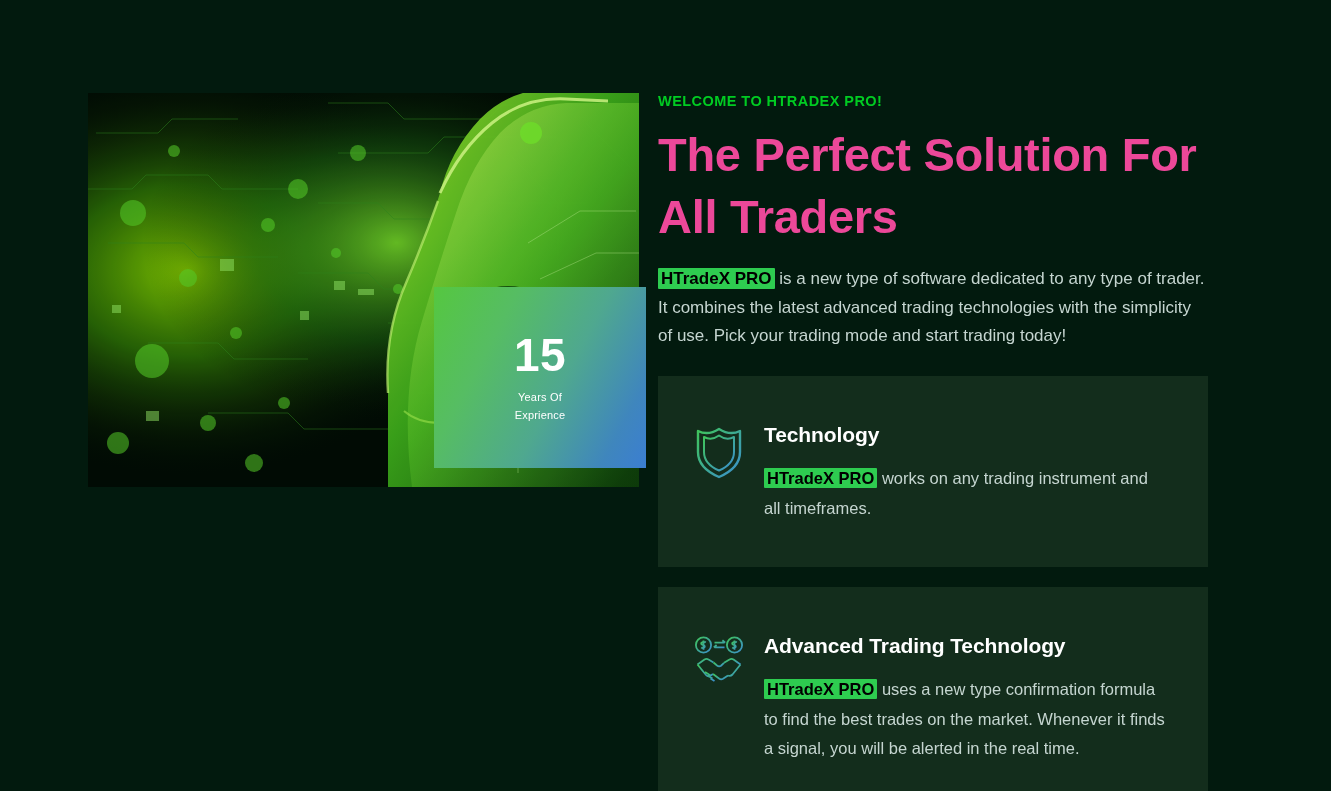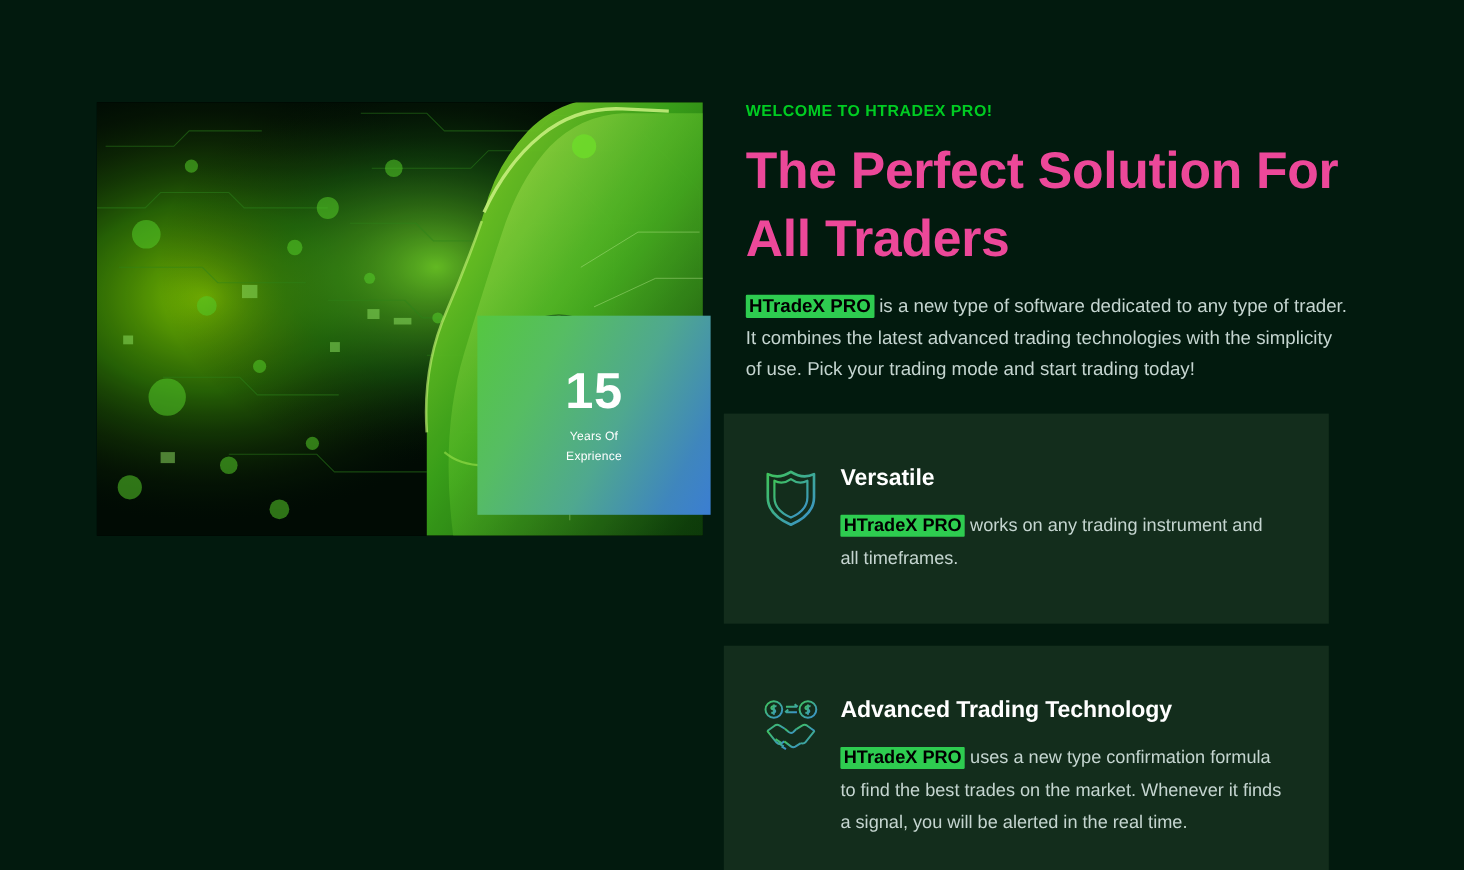--- a/index.html
+++ b/index.html
@@ -66,21 +66,21 @@
     font-size: 11px;
     line-height: 1.62;
     font-weight: 400;
     letter-spacing: 0.2px;
   }
 
   
 
   .content-col {
     position: absolute;
-    left: 678px;
+    left: 658px;
     top: 93px;
     width: 550px;
   }
 
   .eyebrow {
     color: #00cc22;
     font-size: 14.5px;
     font-weight: bold;
     letter-spacing: 0.45px;
     line-height: 1.2;
@@ -315,21 +315,21 @@
               <linearGradient id="ic1" x1="0%" y1="0%" x2="100%" y2="100%">
                 <stop offset="0%" stop-color="#3fc45a"></stop>
                 <stop offset="100%" stop-color="#3b8fd0"></stop>
               </linearGradient>
             </defs>
             <path d="M4 7 Q14 12 25 5 Q36 12 46 7 L46 28 Q46 44 25 53 Q4 44 4 28 Z" stroke="url(#ic1)" stroke-width="2.4" fill="none" stroke-linejoin="round"></path>
             <path d="M10 13 Q17.5 17 25 11.5 Q32.5 17 40 13 L40 28 Q40 40 25 46.5 Q10 40 10 28 Z" stroke="url(#ic1)" stroke-width="2" fill="none" stroke-linejoin="round"></path>
           </svg>
         </div>
         <div class="card-body">
-          <div class="card-title">Versatile</div>
+          <div class="card-title">Technology</div>
           <div class="card-text">
             <span class="brand-tag">HTradeX PRO</span><span> works on any trading instrument and all timeframes.</span>
           </div>
         </div>
       </div>
     </div>
 
     <div class="card">
       <div class="card-inner">
         <div class="card-icon">

